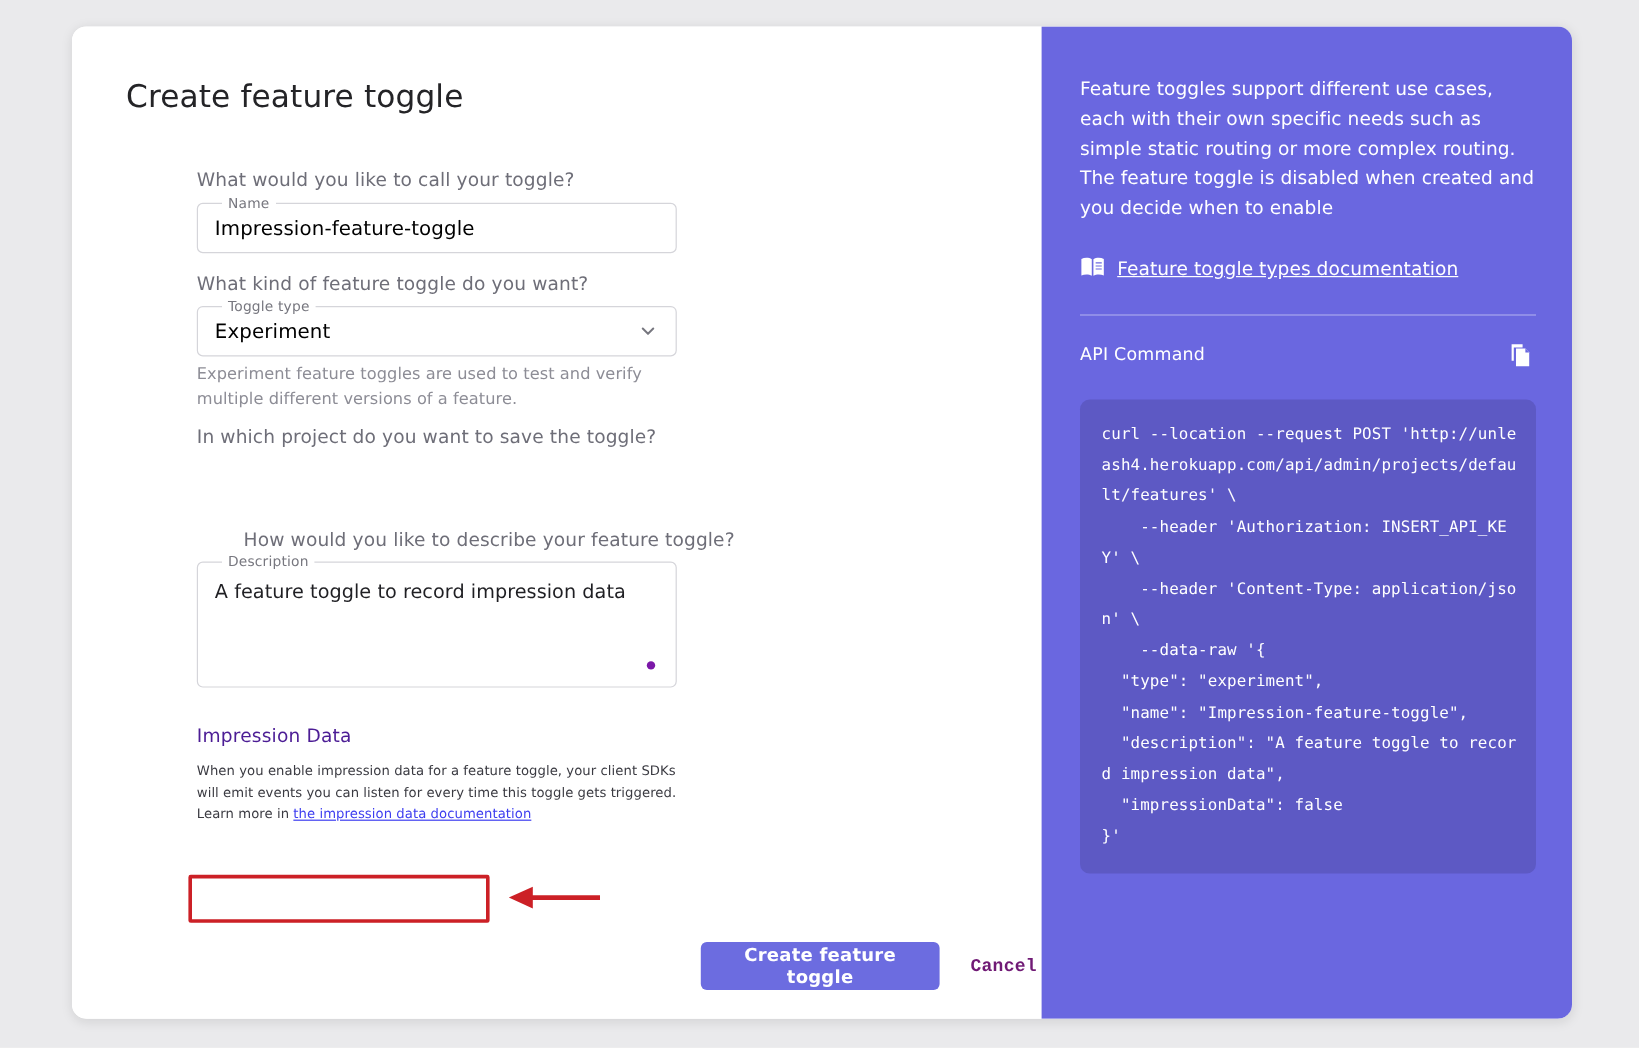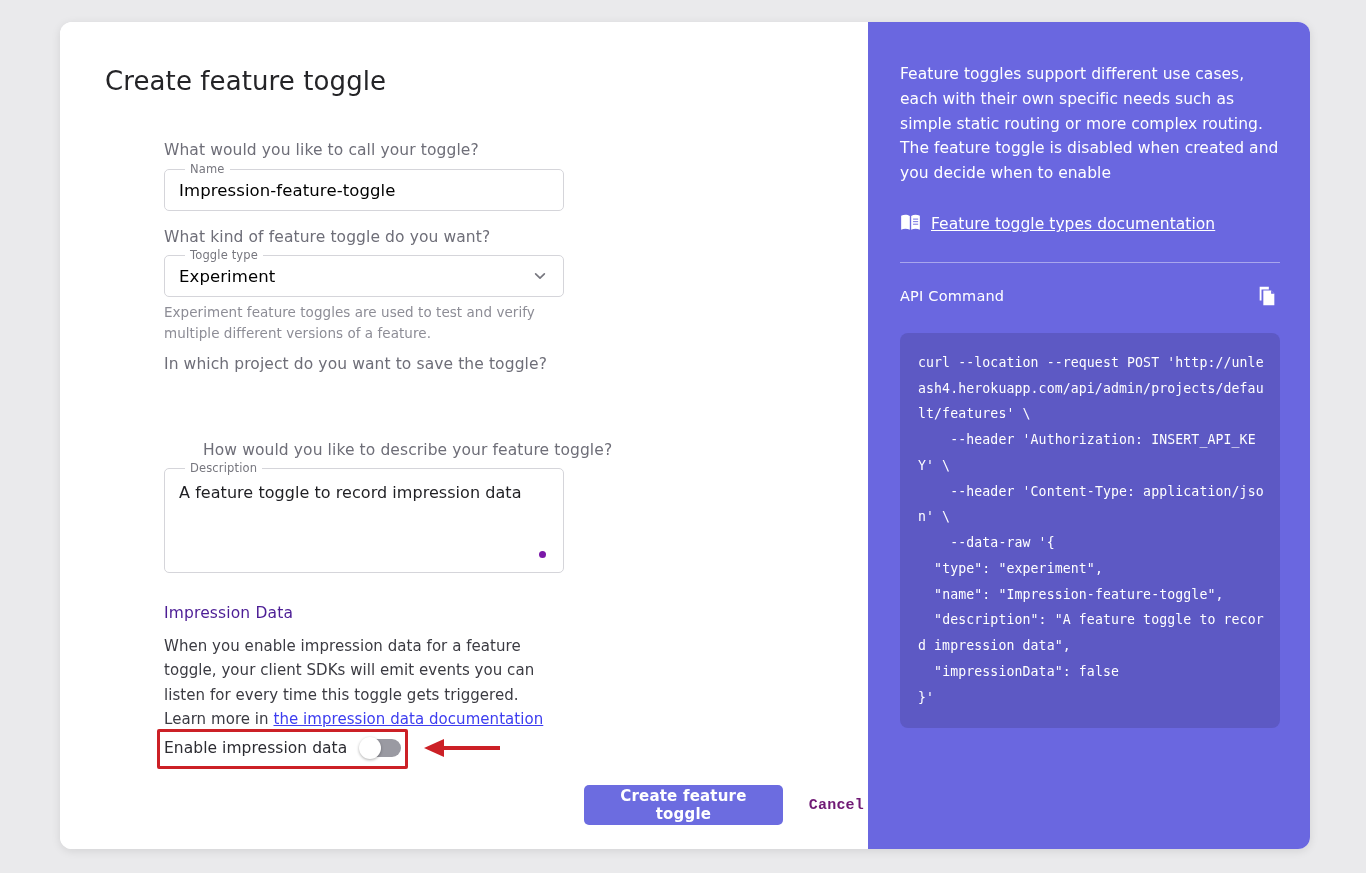--- a/index.html
+++ b/index.html
@@ -134,21 +134,21 @@
     width: 380px;
   }
 
   .section-heading {
     font-size: 15.5px;
     color: #4c1d95;
     letter-spacing: 0.15px;
   }
 
   .impression-copy {
-    font-size: 15px;
+    font-size: 11px;
     color: #3b3b42;
     line-height: 1.62;
     letter-spacing: 0.05px;
     width: 400px;
   }
 
   .inline-link {
     color: #3d3df0;
     text-decoration: underline;
   }
@@ -375,27 +375,20 @@
       </div>
 
       <div class="section-heading" style="position:absolute; left:104px; top:582px;">Impression Data</div>
 
       <div class="impression-copy" style="position:absolute; left:104px; top:612px;">
         <span>When you enable impression data for a feature toggle, your client SDKs will emit events you can listen for every time this toggle gets triggered. Learn more in </span><a class="inline-link" href="#">the impression data documentation</a>
       </div>
 
       <div class="toggle-highlight"></div>
 
-      <div class="toggle-row">
-        <span class="toggle-label">Enable impression data</span>
-        <span class="switch">
-          <span class="track"></span>
-          <span class="knob"></span>
-        </span>
-      </div>
 
       <div class="red-arrow">
         <svg width="80" height="24" viewBox="0 0 80 24">
           <line x1="20" y1="12" x2="78" y2="12" stroke="#cc2026" stroke-width="4"></line>
           <polygon points="2,12 22,3 22,21" fill="#cc2026"></polygon>
         </svg>
       </div>
 
       <div class="actions">
         <button class="btn-primary">Create feature toggle</button>

